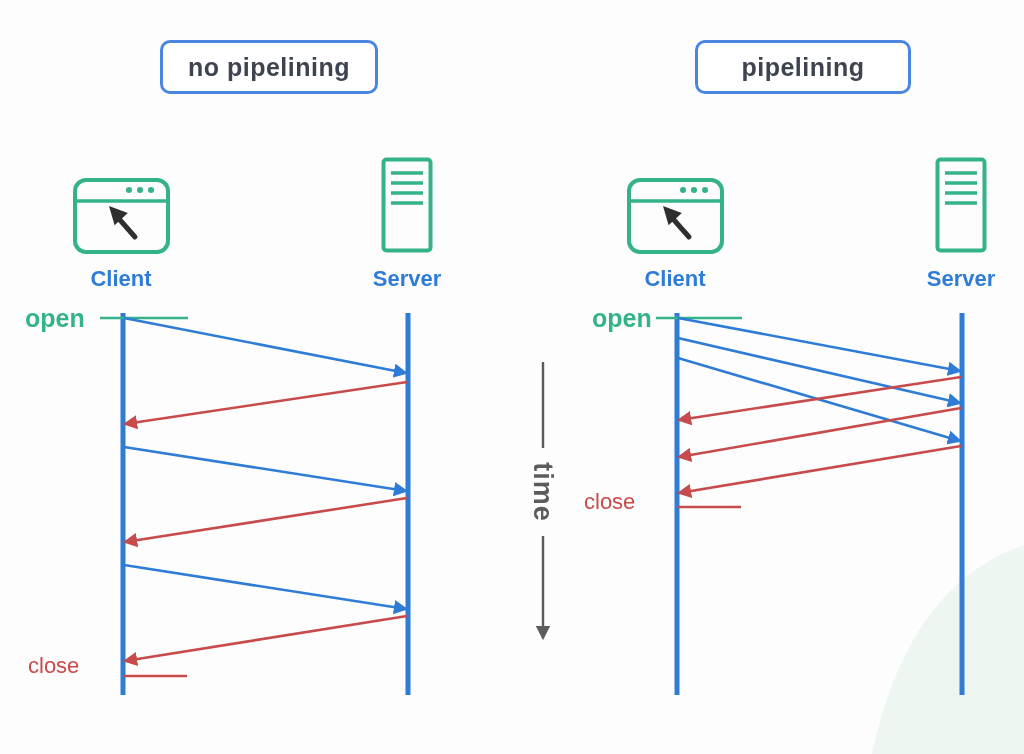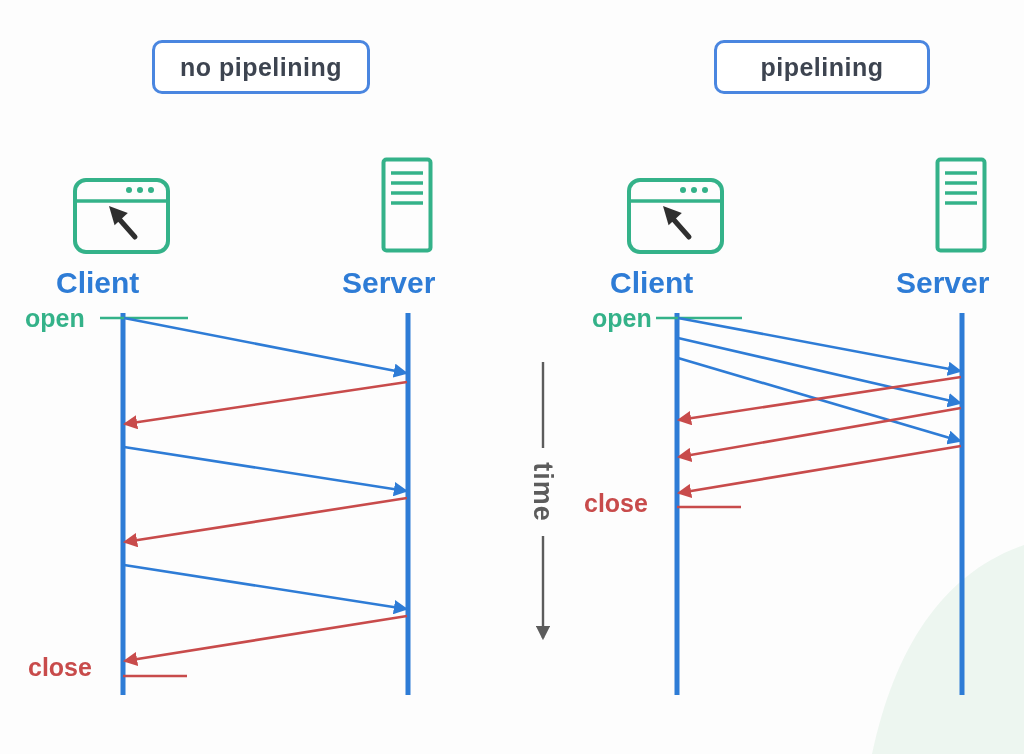--- a/index.html
+++ b/index.html
@@ -15,31 +15,31 @@
     position:absolute;
     display:flex;align-items:center;justify-content:center;
     border:3px solid var(--title-border-blue,#4a86e0);
     border-radius:10px;
     background:#ffffff;
     font-weight:bold;font-size:25px;
     color:var(--title-text,#3d4450);
     letter-spacing:0.5px;
   }
   .actor-label{
-    position:absolute;width:130px;text-align:left;
-    font-weight:bold;font-size:30px;
+    position:absolute;width:130px;text-align:center;
+    font-weight:bold;font-size:22px;
     color:var(--lifeline-blue,#2e7cd6);
   }
   .open-label{
     position:absolute;font-weight:bold;font-size:25px;
     color:var(--icon-green,#34b289);
     text-align:center;
   }
   .close-label{
-    position:absolute;font-weight:bold;font-size:25px;
+    position:absolute;font-weight:normal;font-size:22px;
     color:var(--response-red,#c84b4b);
   }
   .time-label{
     position:absolute;left:503px;top:462px;width:80px;height:60px;
     display:flex;align-items:center;justify-content:center;
     font-weight:bold;font-size:27px;letter-spacing:1px;
     color:var(--time-gray,#5c5c5c);
     transform:rotate(90deg);
   }
   
@@ -108,24 +108,24 @@
       <line class="resp" x1="961" y1="408" x2="679" y2="457" marker-end="url(#mh-red)"></line>
       <line class="resp" x1="961" y1="446" x2="679" y2="493" marker-end="url(#mh-red)"></line>
     </g>
 
     <g>
       <line class="time-line" x1="543" y1="362" x2="543" y2="448"></line>
       <line class="time-line" x1="543" y1="536" x2="543" y2="638" marker-end="url(#mh-gray)"></line>
     </g>
   </svg>
 
-  <div class="title-box" style="left:152px;top:40px;width:212px;height:48px;">
+  <div class="title-box" style="left:160px;top:40px;width:212px;height:48px;">
     <span>no pipelining</span>
   </div>
-  <div class="title-box" style="left:714px;top:40px;width:210px;height:48px;">
+  <div class="title-box" style="left:695px;top:40px;width:210px;height:48px;">
     <span>pipelining</span>
   </div>
 
   <svg class="layer" style="left:73px;top:178px;" width="97" height="76" viewBox="0 0 97 76">
     <rect class="icon-green-stroke" x="2" y="2" width="93" height="72" rx="11"></rect>
     <line class="icon-green-thin" x1="3" y1="23" x2="94" y2="23"></line>
     <circle class="icon-green-fill" cx="56" cy="12" r="3"></circle>
     <circle class="icon-green-fill" cx="67" cy="12" r="3"></circle>
     <circle class="icon-green-fill" cx="78" cy="12" r="3"></circle>
     <g>

